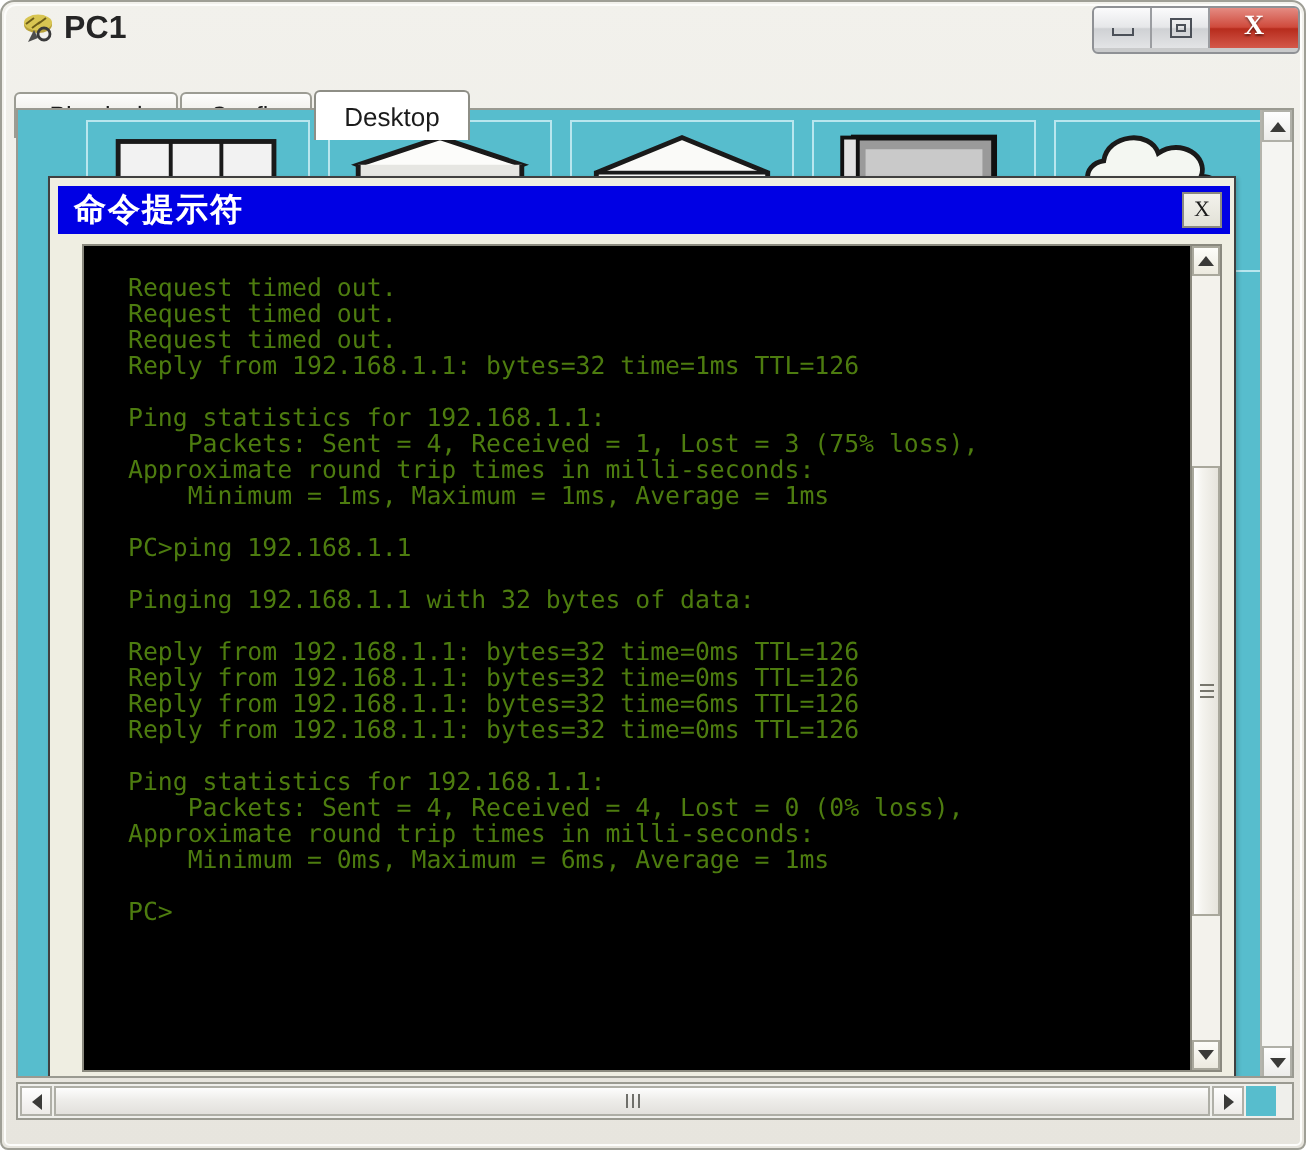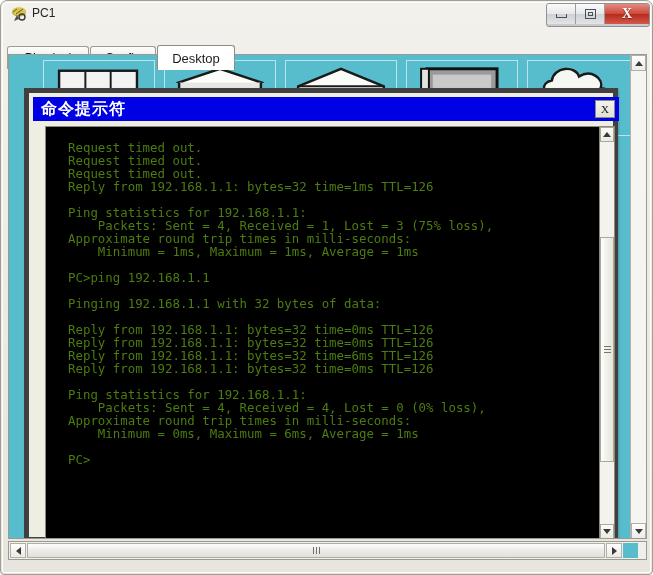--- a/index.html
+++ b/index.html
@@ -44,24 +44,25 @@
     box-sizing: border-box;
   }
   .title-icon {
     position: absolute;
     left: 9px; top: 5px;
     width: 18px; height: 17px;
   }
   .title-text {
     position: absolute;
     left: 31px; top: 5px;
-    font-size: 12px;
+    font-size: 16px;
     color: #252525;
     font-family: "Liberation Sans", sans-serif;
     letter-spacing: 0.1px;
+    font-weight: bold;
   }
   .win-btns {
     position: absolute;
     right: 4px; top: 2px;
     height: 22px;
     display: flex;
     border: 1px solid #8f9195;
     border-radius: 3px;
     overflow: hidden;
     background: #c9cacb;
@@ -257,21 +258,21 @@
   }
 
   
   .cmd-window {
     position: absolute;
     left: 22px; top: 86px;
     width: 594px;
     height: 454px;
     box-sizing: border-box;
     background: #efeee2;
-    border: 5px solid #404040;
+    border: 1px solid #404040;
     box-shadow: 1px 1px 2px rgba(0,0,0,0.18);
   }
   .cmd-titlebar {
     position: absolute;
     left: 4px; top: 4px;
     width: 586px;
     height: 24px;
     background: #0000e4;
     box-sizing: border-box;
   }

